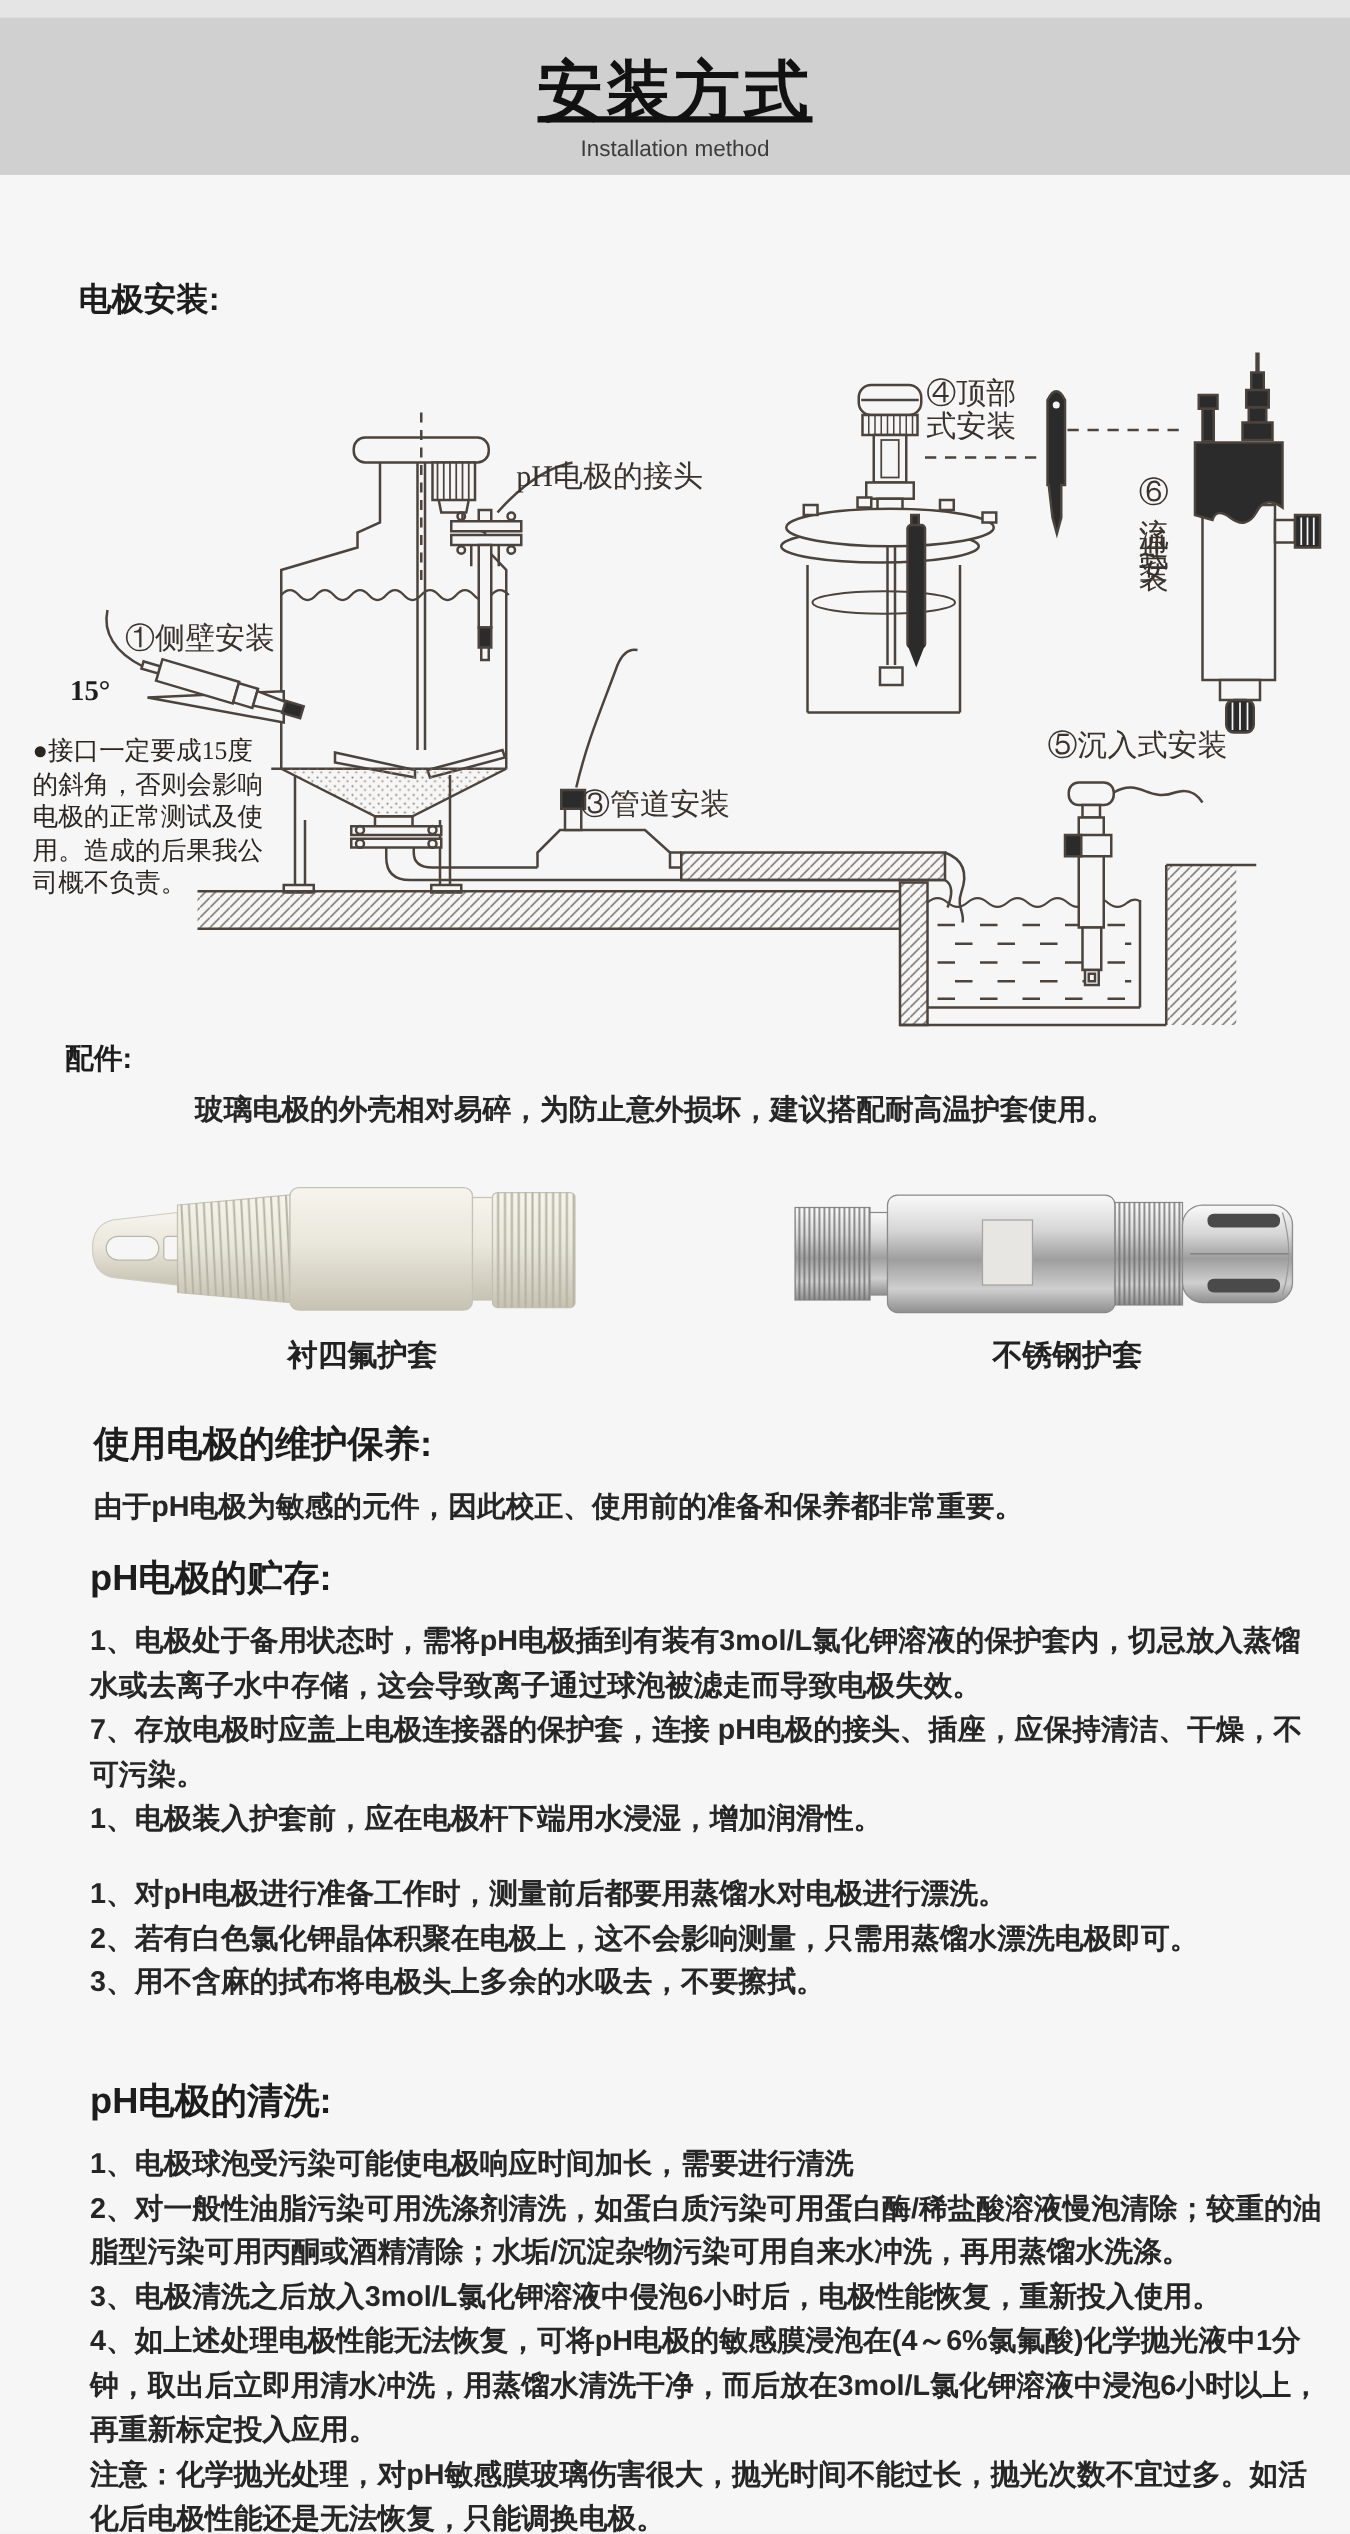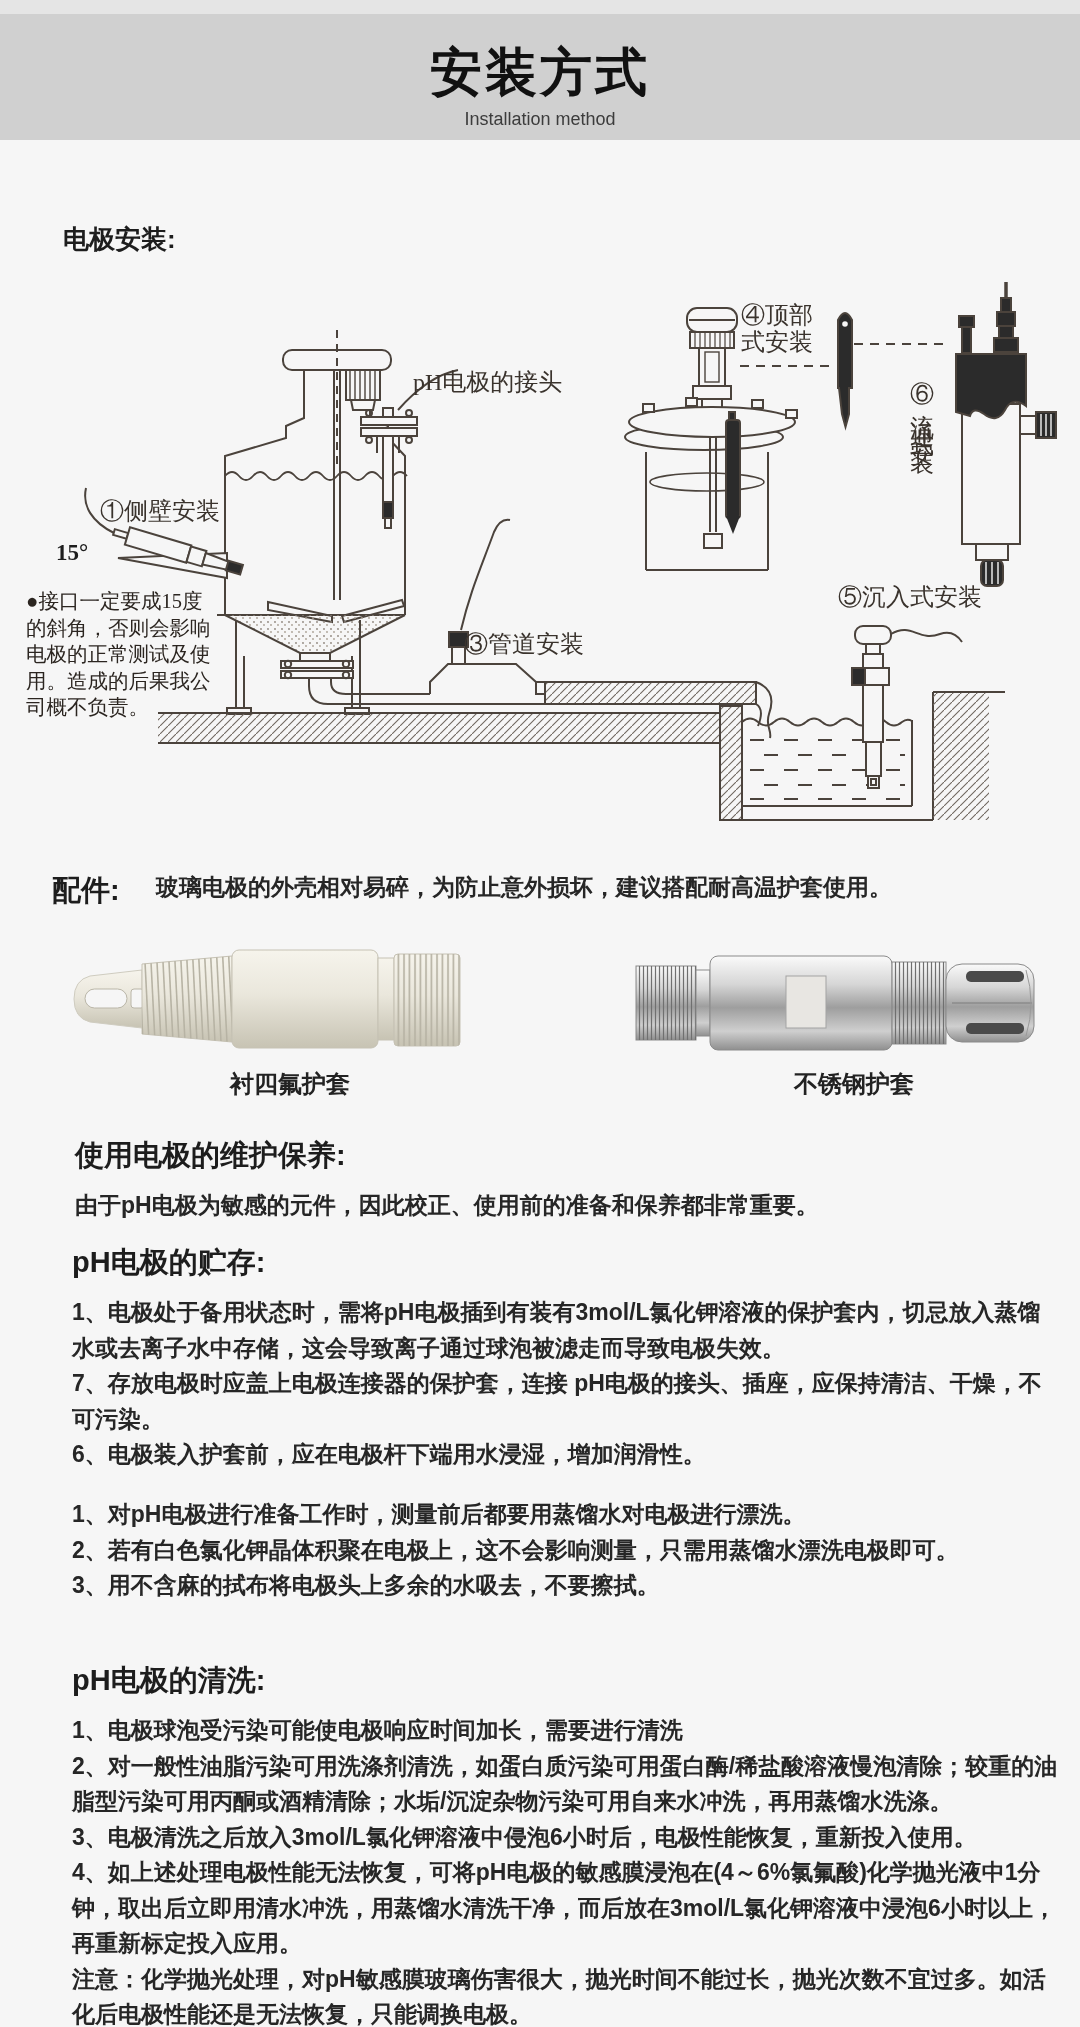--- a/index.html
+++ b/index.html
@@ -1,31 +1,31 @@
 <!DOCTYPE html>
 <html><head>
 <meta charset="utf-8">
 <style>
   html,body{margin:0;padding:0;background:#eee;}
   .page{position:relative;width:1080px;height:2027px;background:#f6f6f6;overflow:hidden;
         font-family:"Liberation Sans","DejaVu Sans",sans-serif;color:#262626;}
   .top-strip{position:absolute;top:0;left:0;width:1080px;height:14px;background:#e5e5e5;}
   .band{position:absolute;top:14px;left:0;width:1080px;height:126px;background:#d0d0d0;text-align:center;}
-  .band h1{margin:24px 0 0;font-size:52px;font-weight:700;letter-spacing:3px;color:#111;}
+  .band h1{margin:24px 0 0;font-size:52px;font-weight:700;letter-spacing:3px;color:#111;text-decoration:underline;}
   .band .sub{margin-top:1px;font-size:18px;color:#3c3c3c;}
   .h-electrode{position:absolute;left:63px;top:222px;font-size:26px;font-weight:700;color:#1d1d1d;}
   .diagram{position:absolute;left:0;top:270px;width:1080px;height:560px;}
   .diagram svg{position:absolute;left:0;top:0;}
   .dlabel{position:absolute;font-family:"Liberation Serif","DejaVu Serif",serif;
           font-size:24px;color:#3a332d;line-height:27px;white-space:pre-line;}
   .dlabel.vert{writing-mode:vertical-rl;letter-spacing:9px;height:230px;}
   .angle{position:absolute;font-size:23px;font-weight:700;color:#1d1d1d;}
   .note{position:absolute;left:26px;top:318px;width:200px;font-family:"Liberation Serif","DejaVu Serif",serif;
         font-size:20.5px;line-height:26.5px;color:#2b2520;white-space:pre-line;}
-  .h-acc{position:absolute;left:52px;top:871px;font-size:29px;font-weight:700;color:#1d1d1d;}
+  .h-acc{position:absolute;left:52px;top:831px;font-size:23px;font-weight:700;color:#1d1d1d;}
   .acc-desc{position:absolute;left:54px;top:872px;width:940px;font-size:23px;font-weight:600;color:#262626;text-align:center;}
   .photo{position:absolute;}
   .acc-label{position:absolute;top:1068px;width:240px;text-align:center;font-size:24px;font-weight:600;color:#222;}
   .sec{position:absolute;width:980px;}
   .sec h3{margin:0;font-size:29px;font-weight:700;color:#1d1d1d;}
   .sec .intro,.sec .items{margin-top:12px;}
   .sec p{margin:0;font-size:23px;font-weight:600;line-height:35.5px;color:#262626;}
 </style>
 </head>
 <body>
@@ -289,21 +289,21 @@
     <div class="intro">
         <p>由于pH电极为敏感的元件，因此校正、使用前的准备和保养都非常重要。</p>
       </div>
   </div>
 
   <div class="sec" style="left:72px;top:1243px;">
     <h3>pH电极的贮存:</h3>
     <div class="items">
       <p>1、电极处于备用状态时，需将pH电极插到有装有3mol/L氯化钾溶液的保护套内，切忌放入蒸馏水或去离子水中存储，这会导致离子通过球泡被滤走而导致电极失效。</p>
       <p>7、存放电极时应盖上电极连接器的保护套，连接 pH电极的接头、插座，应保持清洁、干燥，不可污染。</p>
-      <p>6、电极装入护套前，应在电极杆下端用水浸湿，增加润滑性。</p>
+      <p>1、电极装入护套前，应在电极杆下端用水浸湿，增加润滑性。</p>
     </div>
   </div>
 
   <div class="sec" style="left:72px;top:1485px;">
     <div class="items">
       <p>1、对pH电极进行准备工作时，测量前后都要用蒸馏水对电极进行漂洗。</p>
       <p>2、若有白色氯化钾晶体积聚在电极上，这不会影响测量，只需用蒸馏水漂洗电极即可。</p>
       <p>3、用不含麻的拭布将电极头上多余的水吸去，不要擦拭。</p>
     </div>
   </div>

